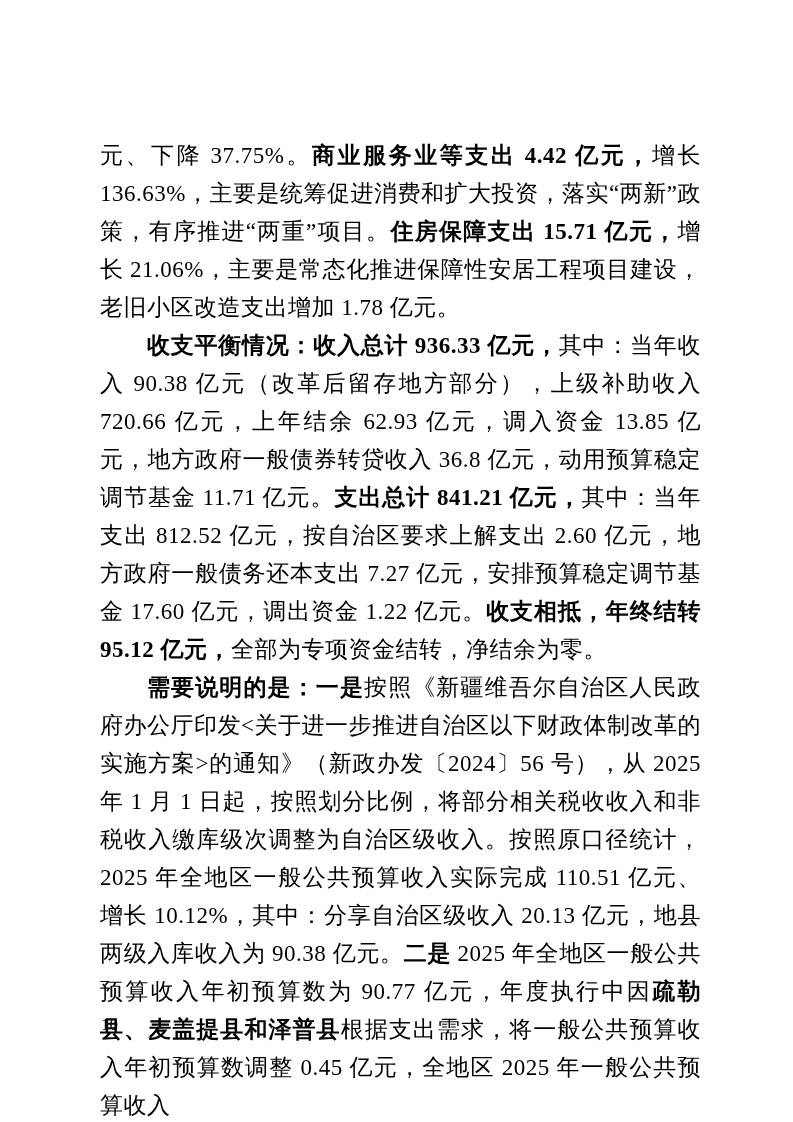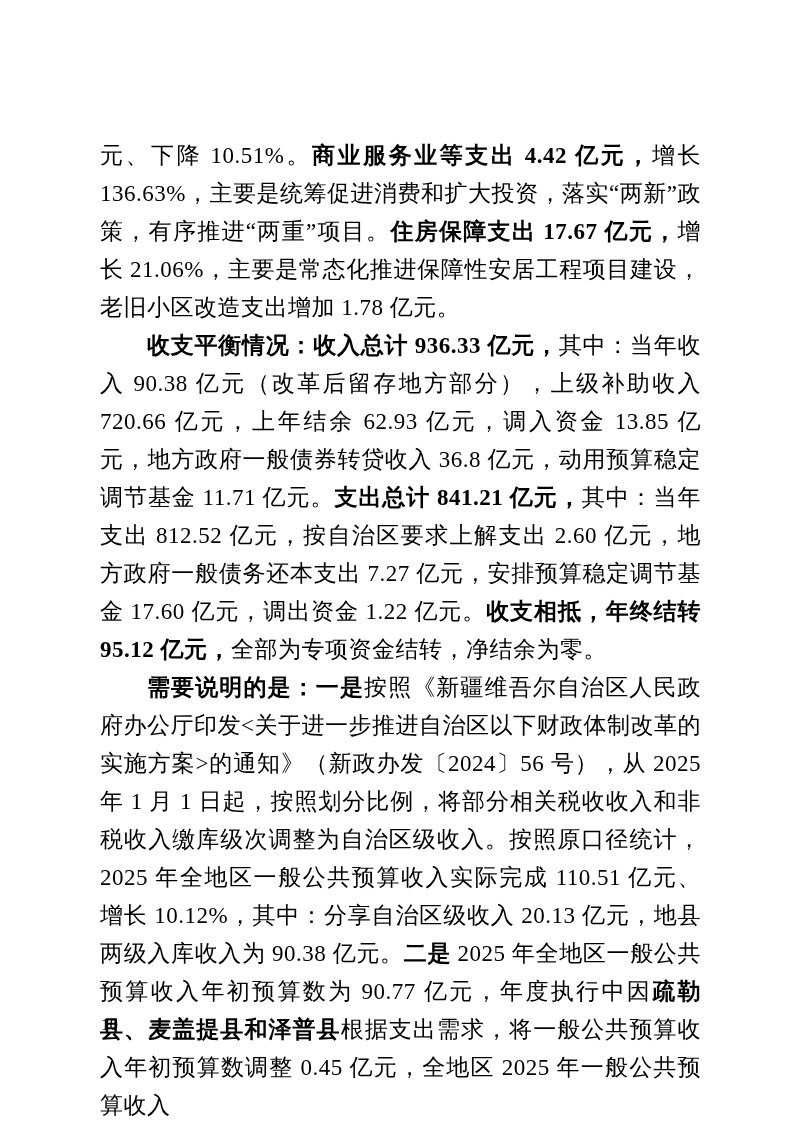--- a/index.html
+++ b/index.html
@@ -42,18 +42,18 @@
     font-size: 17px;
     line-height: 30px;
     font-weight: normal;
   }
 </style>
 </head>
 <body>
 
 <div class="page">
   <div class="content">
-      <p class="para"><span class="seg">元、下降 10.51%。</span><span class="seg bold">商业服务业等支出 4.42 亿元，</span><span class="seg">增长 136.63%，主要是统筹促进消费和扩大投资，落实“两新”政策，有序推进“两重”项目。</span><span class="seg bold">住房保障支出 17.67 亿元，</span><span class="seg">增长 21.06%，主要是常态化推进保障性安居工程项目建设，老旧小区改造支出增加 1.78 亿元。</span></p>
+      <p class="para"><span class="seg">元、下降 37.75%。</span><span class="seg bold">商业服务业等支出 4.42 亿元，</span><span class="seg">增长 136.63%，主要是统筹促进消费和扩大投资，落实“两新”政策，有序推进“两重”项目。</span><span class="seg bold">住房保障支出 15.71 亿元，</span><span class="seg">增长 21.06%，主要是常态化推进保障性安居工程项目建设，老旧小区改造支出增加 1.78 亿元。</span></p>
       <p class="para indent"><span class="seg bold">收支平衡情况：收入总计 936.33 亿元，</span><span class="seg">其中：当年收入 90.38 亿元（改革后留存地方部分），上级补助收入 720.66 亿元，上年结余 62.93 亿元，调入资金 13.85 亿元，地方政府一般债券转贷收入 36.8 亿元，动用预算稳定调节基金 11.71 亿元。</span><span class="seg bold">支出总计 841.21 亿元，</span><span class="seg">其中：当年支出 812.52 亿元，按自治区要求上解支出 2.60 亿元，地方政府一般债务还本支出 7.27 亿元，安排预算稳定调节基金 17.60 亿元，调出资金 1.22 亿元。</span><span class="seg bold">收支相抵，年终结转 95.12 亿元，</span><span class="seg">全部为专项资金结转，净结余为零。</span></p>
       <p class="para indent"><span class="seg bold">需要说明的是：一是</span><span class="seg">按照《新疆维吾尔自治区人民政府办公厅印发&lt;关于进一步推进自治区以下财政体制改革的实施方案&gt;的通知》（新政办发〔2024〕56 号），从 2025 年 1 月 1 日起，按照划分比例，将部分相关税收收入和非税收入缴库级次调整为自治区级收入。按照原口径统计，2025 年全地区一般公共预算收入实际完成 110.51 亿元、增长 10.12%，其中：分享自治区级收入 20.13 亿元，地县两级入库收入为 90.38 亿元。</span><span class="seg bold">二是</span><span class="seg"> 2025 年全地区一般公共预算收入年初预算数为 90.77 亿元，年度执行中因</span><span class="seg bold">疏勒县、麦盖提县和泽普县</span><span class="seg">根据支出需求，将一般公共预算收入年初预算数调整 0.45 亿元，全地区 2025 年一般公共预算收入</span></p>
     </div>
   <div class="page-number">10</div>
 </div>
 
 </body></html>

